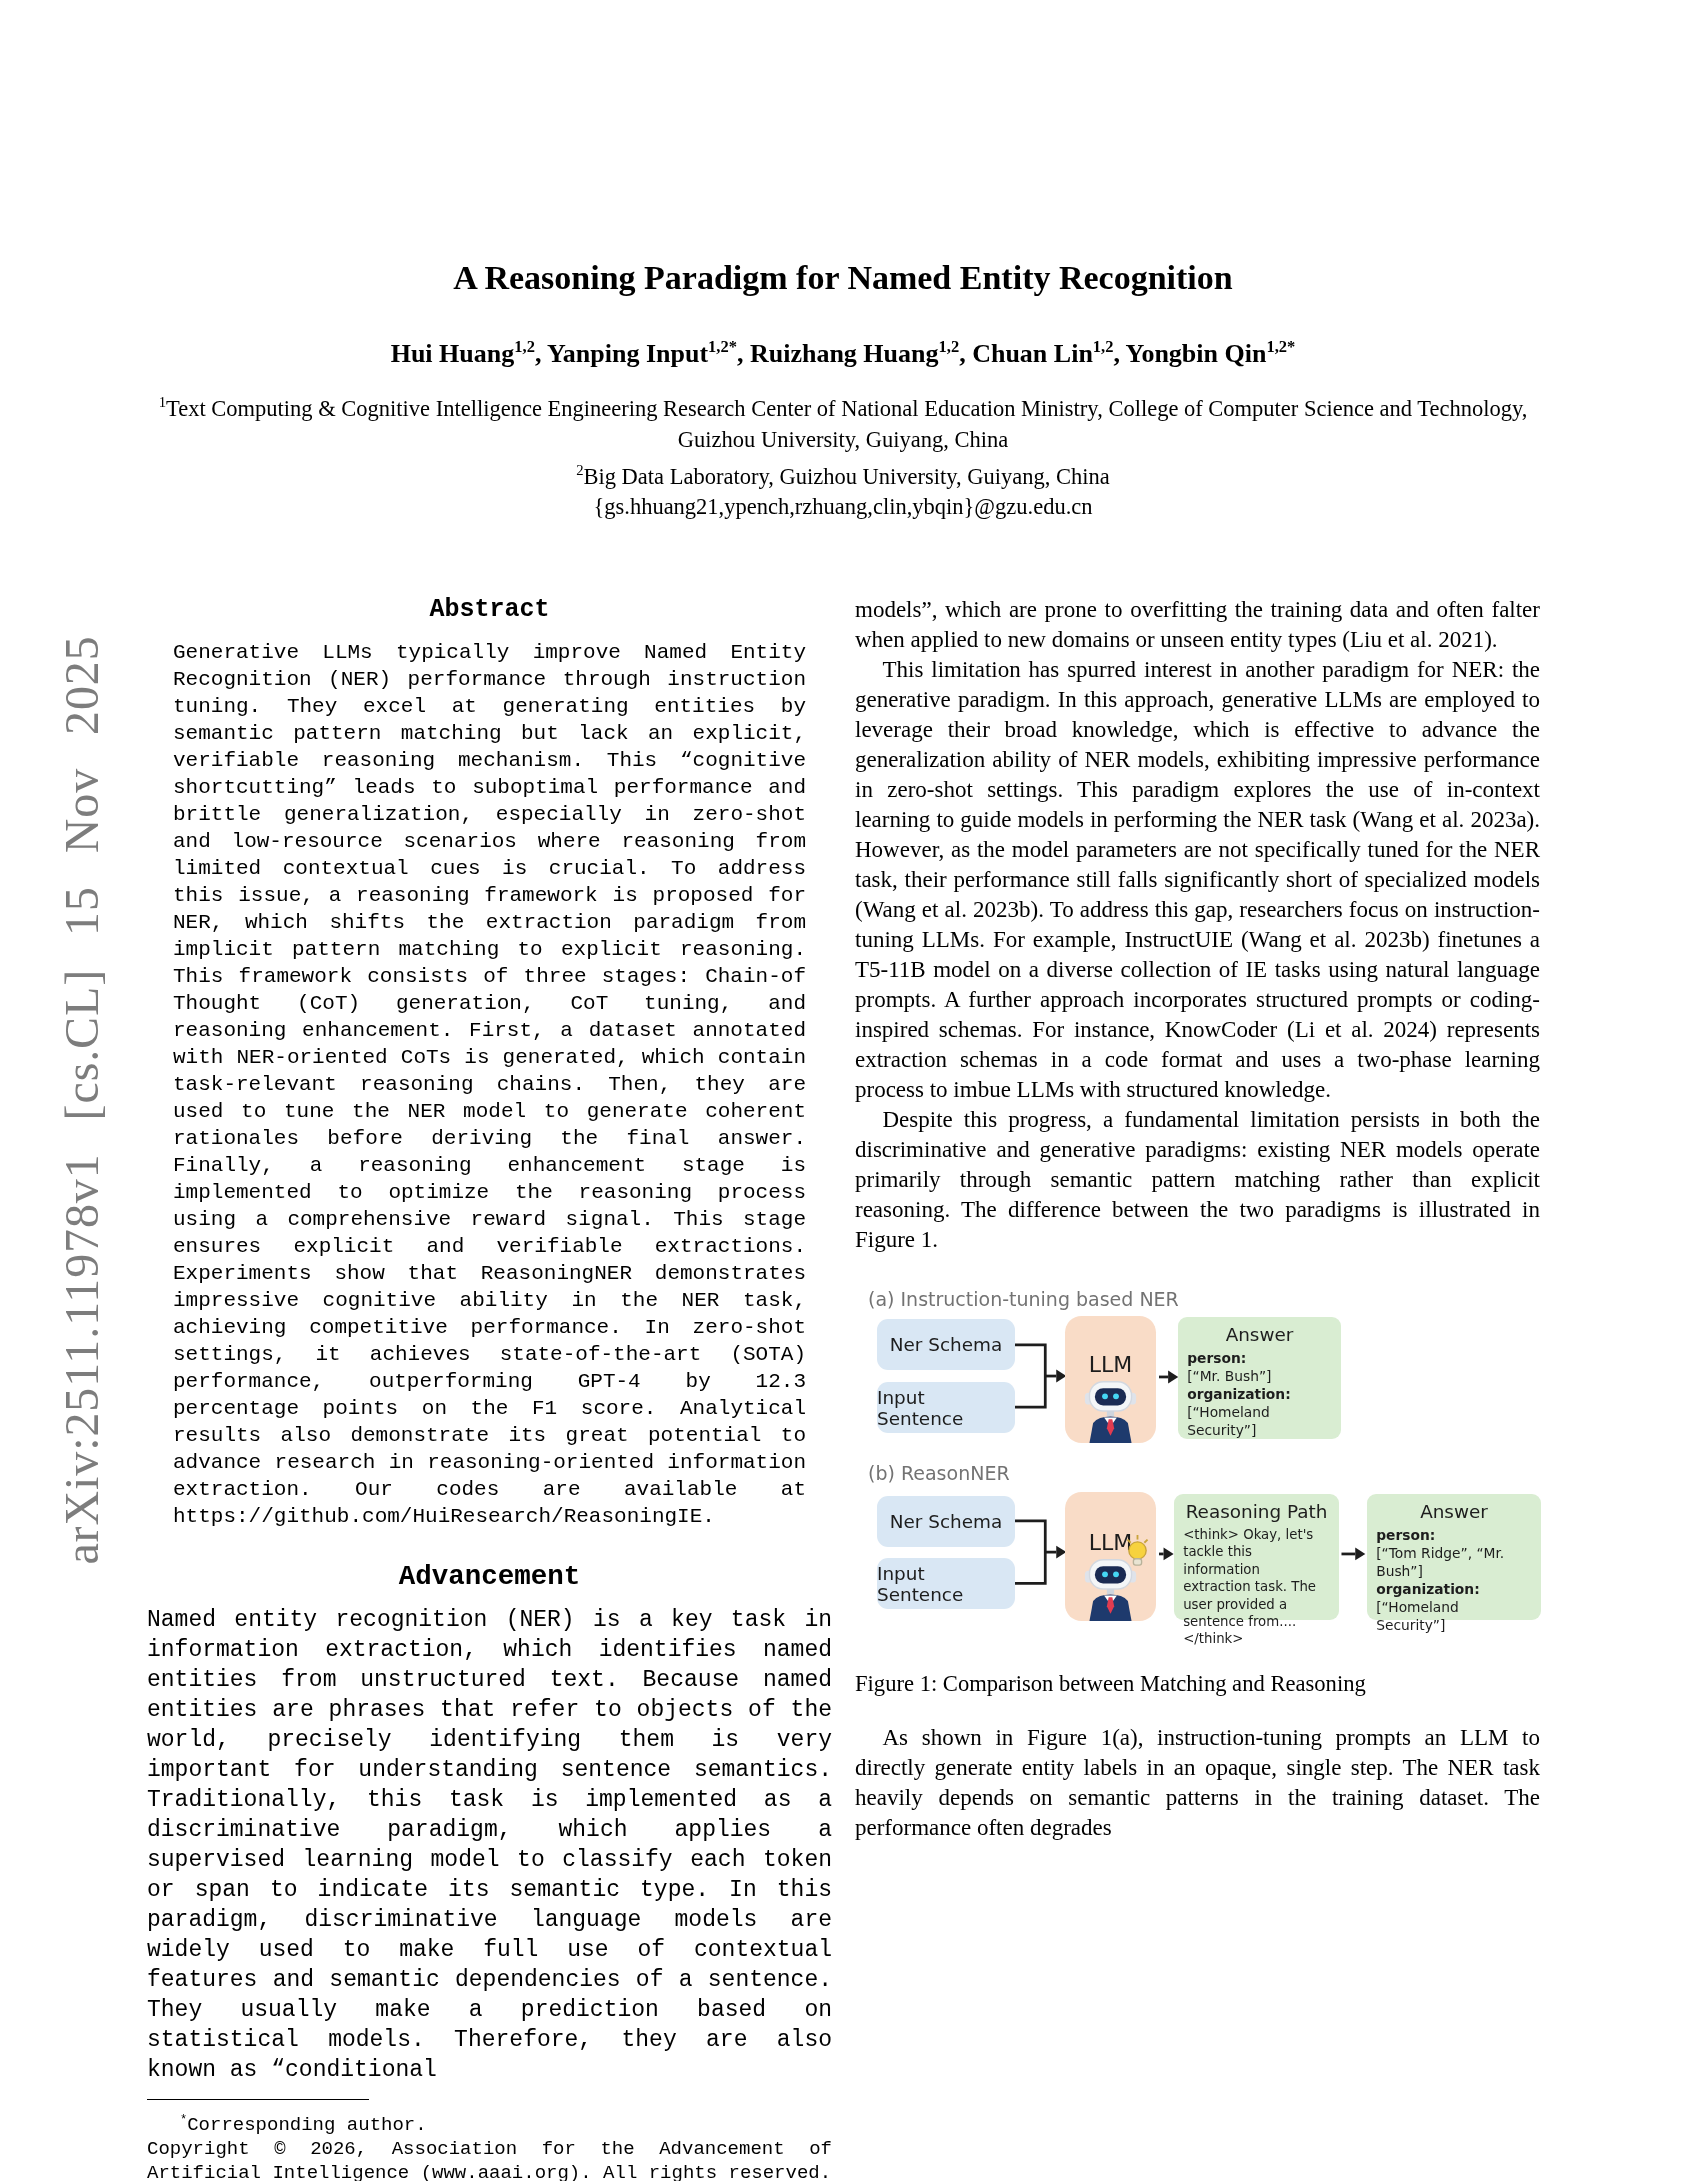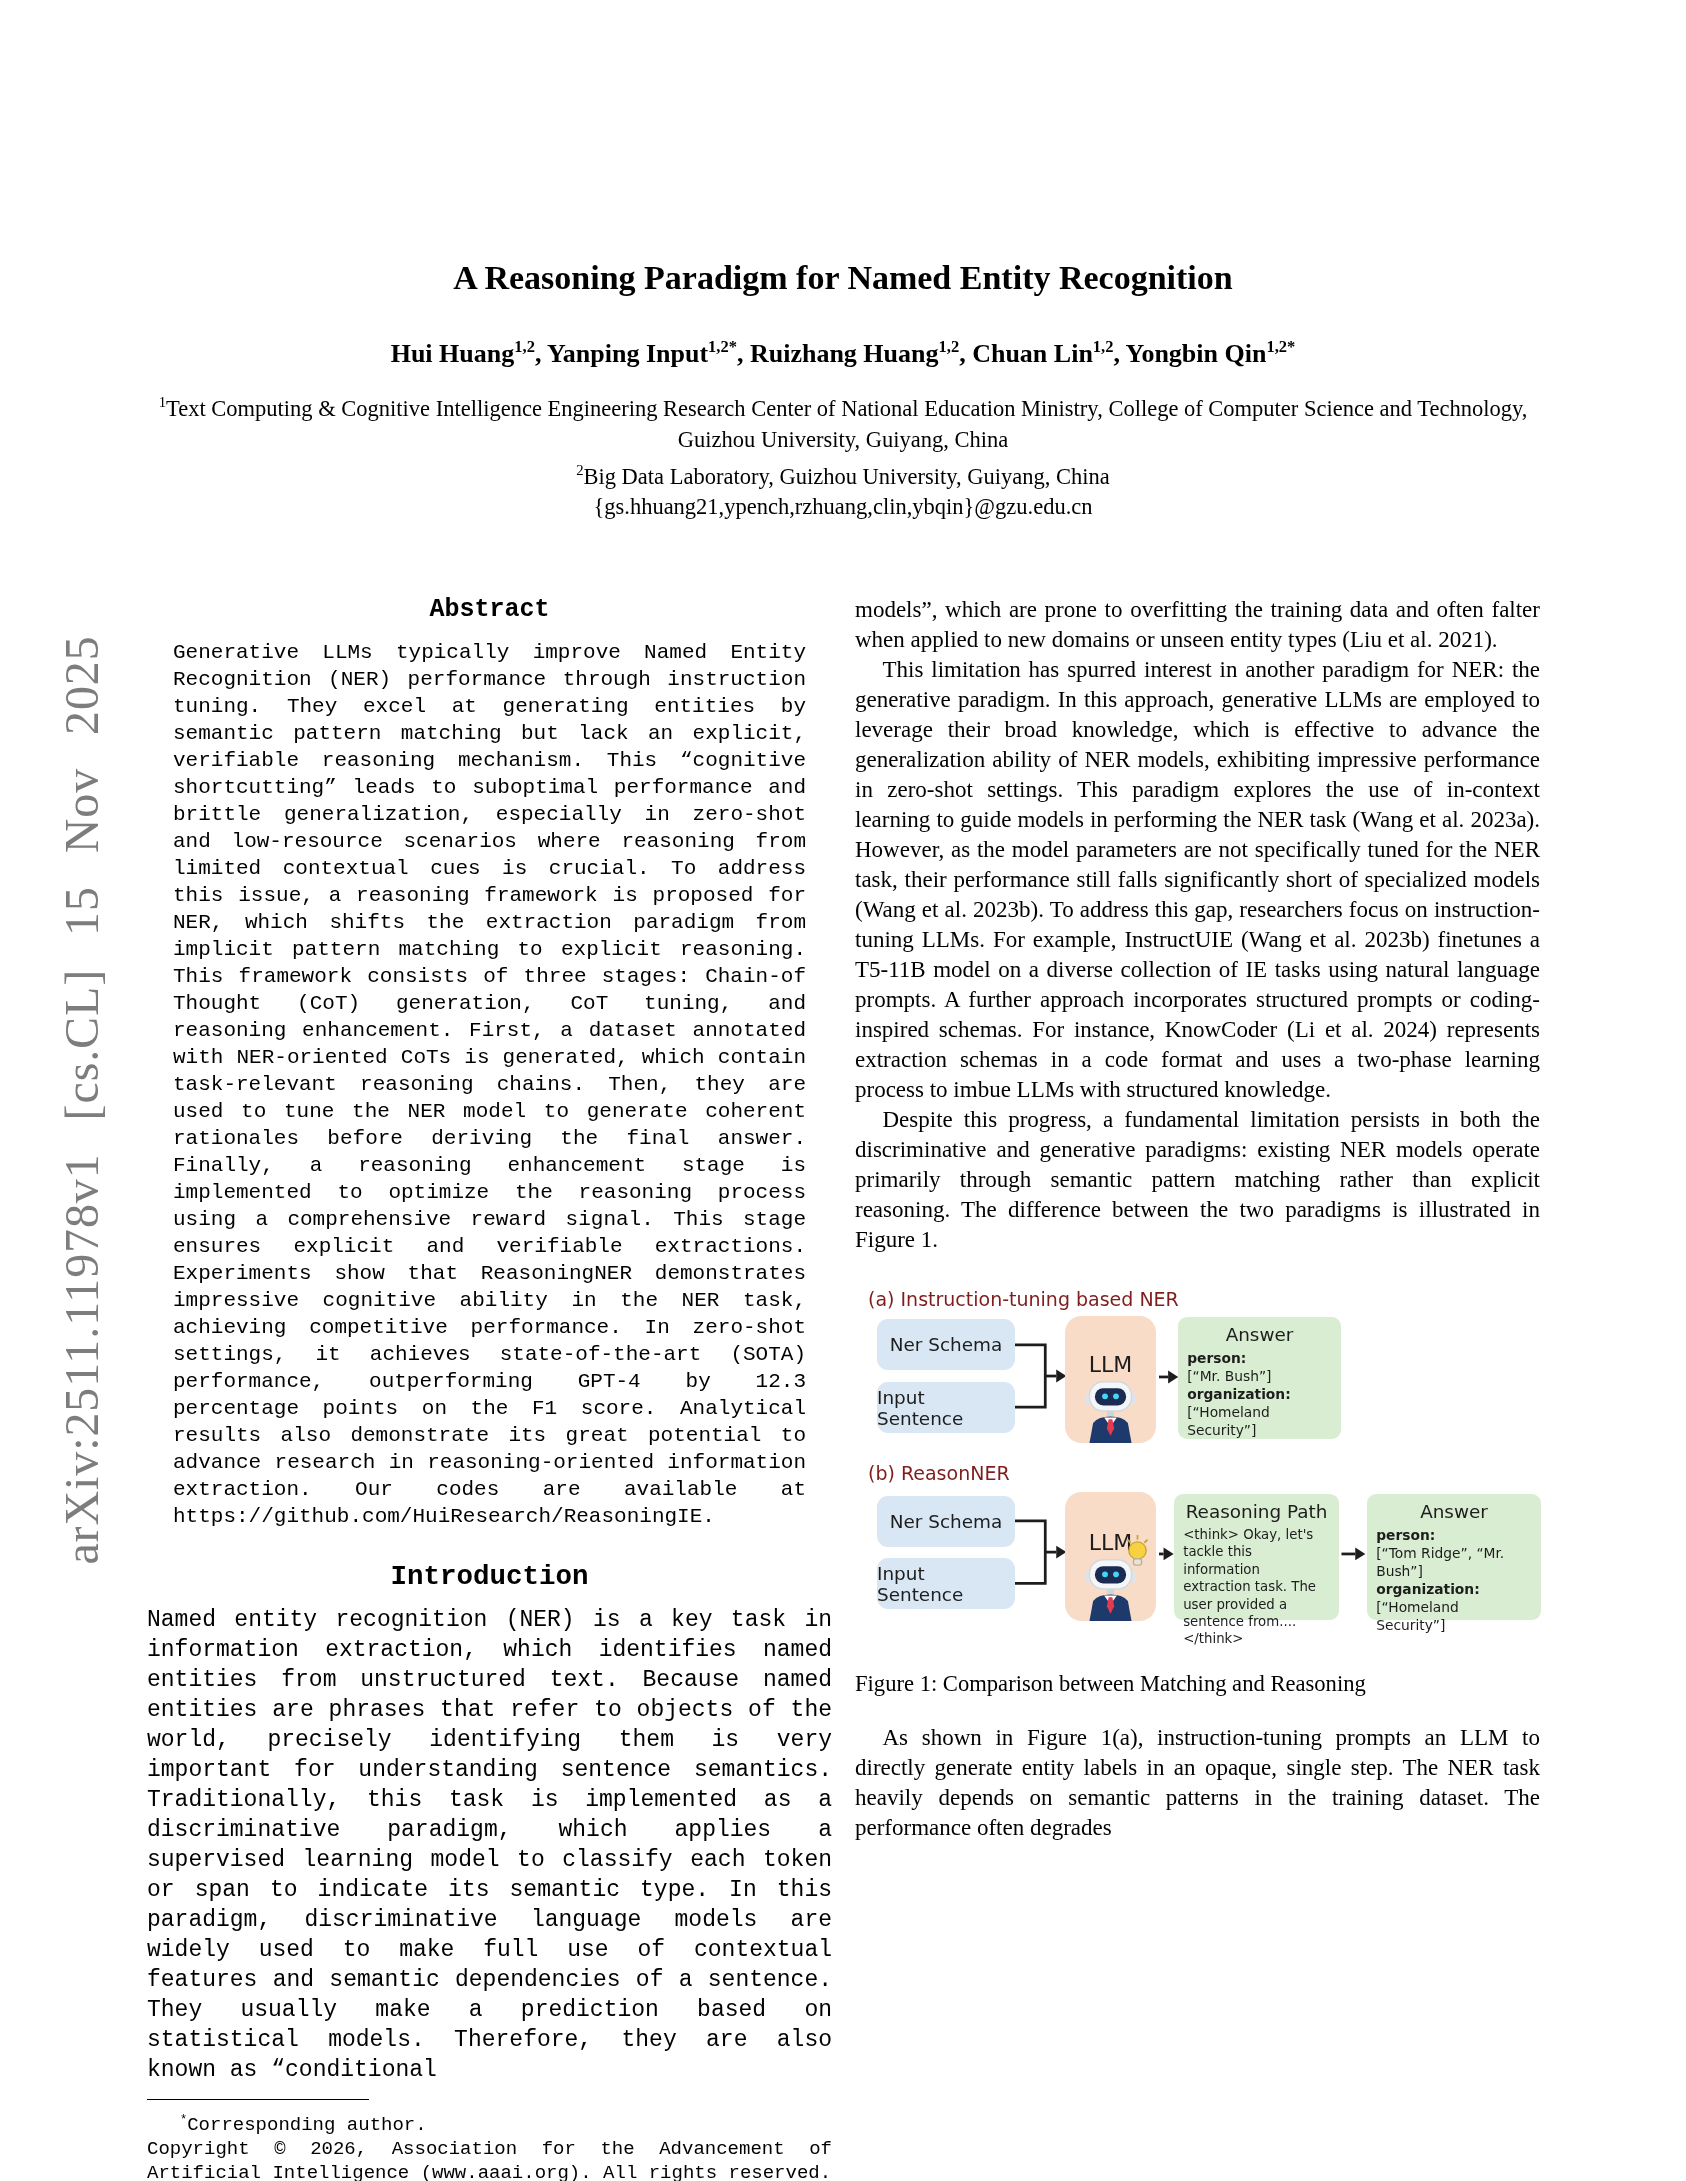--- a/index.html
+++ b/index.html
@@ -52,21 +52,21 @@
 
   .footnote { margin-top: 14.7px; font-size: 19px; line-height: 24px; }
   .footnote-rule { width: 222px; height: 0; border-top: 1.8px solid #000; margin: 0 0 7.3px 0; }
   .fn-line1 { text-indent: 33px; }
   .fn-line1 sup { font-size: 12px; }
   .fn-copy { text-align: justify; }
 
   
   .figure1 { position: relative; width: 685px; height: 365px; margin-top: 33px;
              font-family: "DejaVu Sans", sans-serif; color: #1d1d1d; }
-  .panel-label { position: absolute; font-size: 19px; color: #7f1d1d; }
+  .panel-label { position: absolute; font-size: 19px; color: #737373; }
   .fbox { position: absolute; box-sizing: border-box; justify-content: flex-end; }
   .bluebox {
     border-radius: 11px; display: flex; align-items: center; justify-content: center;
     font-size: 18.4px;
   }
   .llmbox {
     border-radius: 16.5px; display: flex; flex-direction: column; align-items: center;
     padding-top: 7.3px;
   }
   .llm-label { font-size: 22px; margin-bottom: 1.8px; }
@@ -97,21 +97,21 @@
       <div><sup>1</sup><span>Text Computing &amp; Cognitive Intelligence Engineering Research Center of National Education Ministry, College of Computer Science and Technology, Guizhou University, Guiyang, China</span></div>
       <div><sup>2</sup><span>Big Data Laboratory, Guizhou University, Guiyang, China</span></div>
       <div>{gs.hhuang21,ypench,rzhuang,clin,ybqin}@gzu.edu.cn</div>
     </div>
   </div>
 
   <div class="col-left">
     <div class="abs-heading">Abstract</div>
     <p class="abs-text">Generative LLMs typically improve Named Entity Recognition (NER) performance through instruction tuning. They excel at generating entities by semantic pattern matching but lack an explicit, verifiable reasoning mechanism. This “cognitive shortcutting” leads to suboptimal performance and brittle generalization, especially in zero-shot and low-resource scenarios where reasoning from limited contextual cues is crucial. To address this issue, a reasoning framework is proposed for NER, which shifts the extraction paradigm from implicit pattern matching to explicit reasoning. This framework consists of three stages: Chain-of Thought (CoT) generation, CoT tuning, and reasoning enhancement. First, a dataset annotated with NER-oriented CoTs is generated, which contain task-relevant reasoning chains. Then, they are used to tune the NER model to generate coherent rationales before deriving the final answer. Finally, a reasoning enhancement stage is implemented to optimize the reasoning process using a comprehensive reward signal. This stage ensures explicit and verifiable extractions. Experiments show that ReasoningNER demonstrates impressive cognitive ability in the NER task, achieving competitive performance. In zero-shot settings, it achieves state-of-the-art (SOTA) performance, outperforming GPT-4 by 12.3 percentage points on the F1 score. Analytical results also demonstrate its great potential to advance research in reasoning-oriented information extraction. Our codes are available at https://github.com/HuiResearch/ReasoningIE.</p>
 
-    <div class="intro-heading">Introduction</div>
+    <div class="intro-heading">Advancement</div>
     <p class="body-par">Named entity recognition (NER) is a key task in information extraction, which identifies named entities from unstructured text. Because named entities are phrases that refer to objects of the world, precisely identifying them is very important for understanding sentence semantics. Traditionally, this task is implemented as a discriminative paradigm, which applies a supervised learning model to classify each token or span to indicate its semantic type. In this paradigm, discriminative language models are widely used to make full use of contextual features and semantic dependencies of a sentence. They usually make a prediction based on statistical models. Therefore, they are also known as “conditional</p>
 
     <div class="footnote">
       <div class="footnote-rule"></div>
       <div class="fn-line1"><sup>*</sup><span>Corresponding author.</span></div>
       <div class="fn-copy">Copyright © 2026, Association for the Advancement of Artificial Intelligence (www.aaai.org). All rights reserved.</div>
     </div>
   </div>
 
   <div class="col-right">

